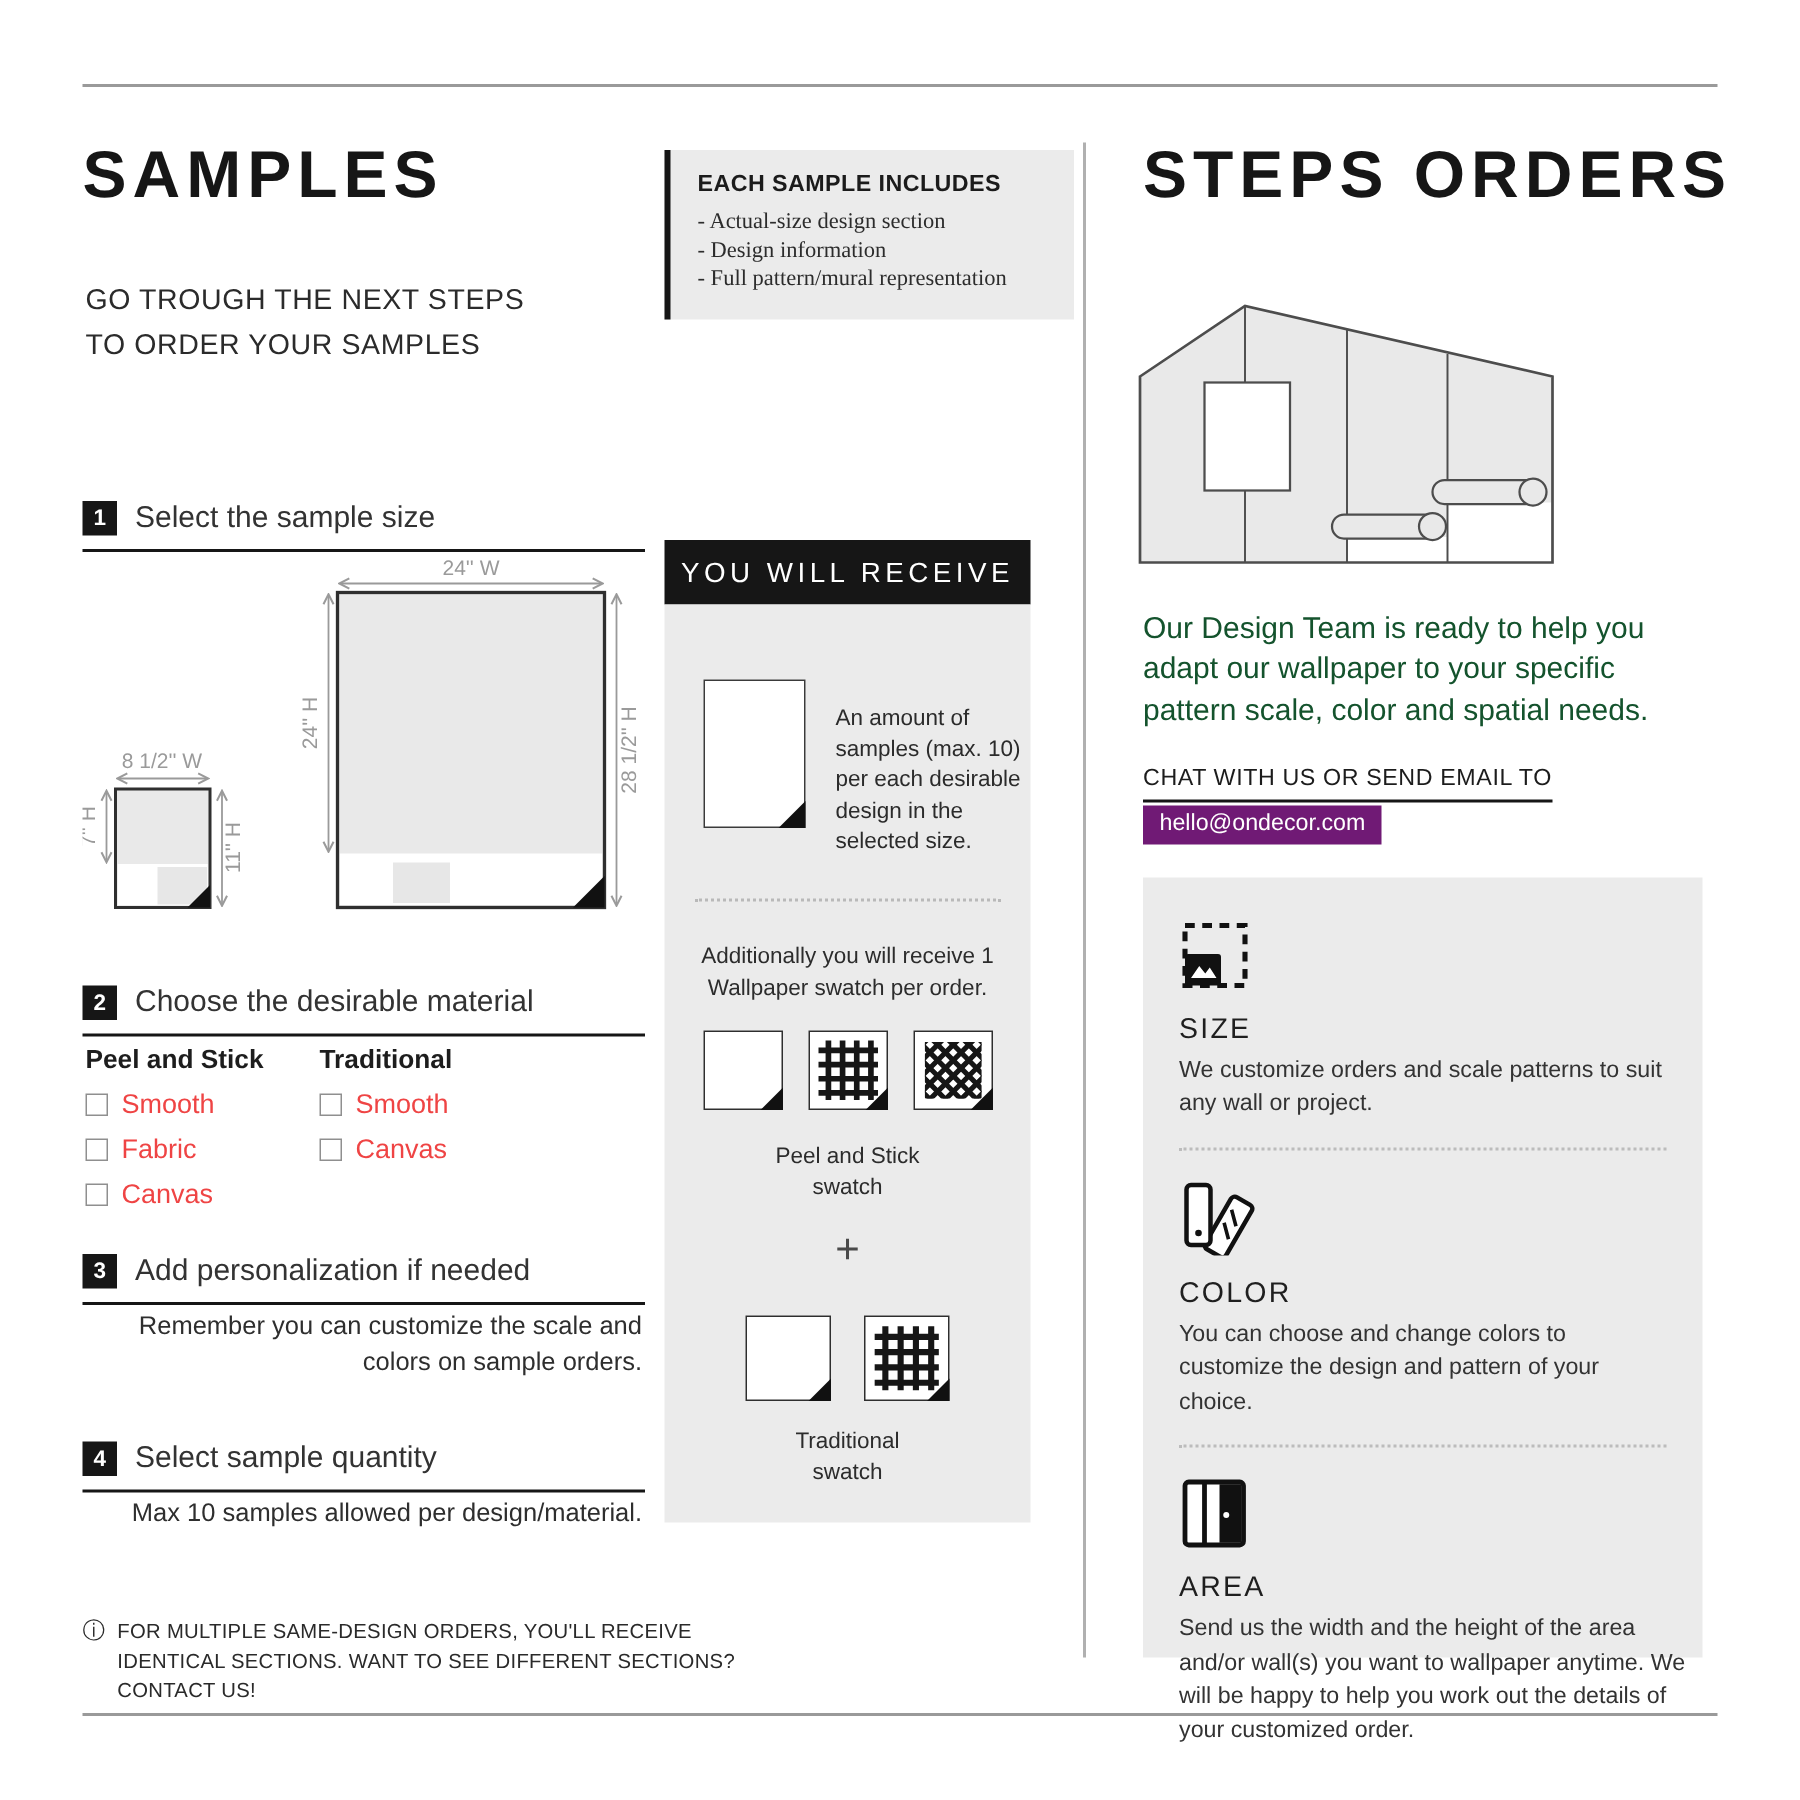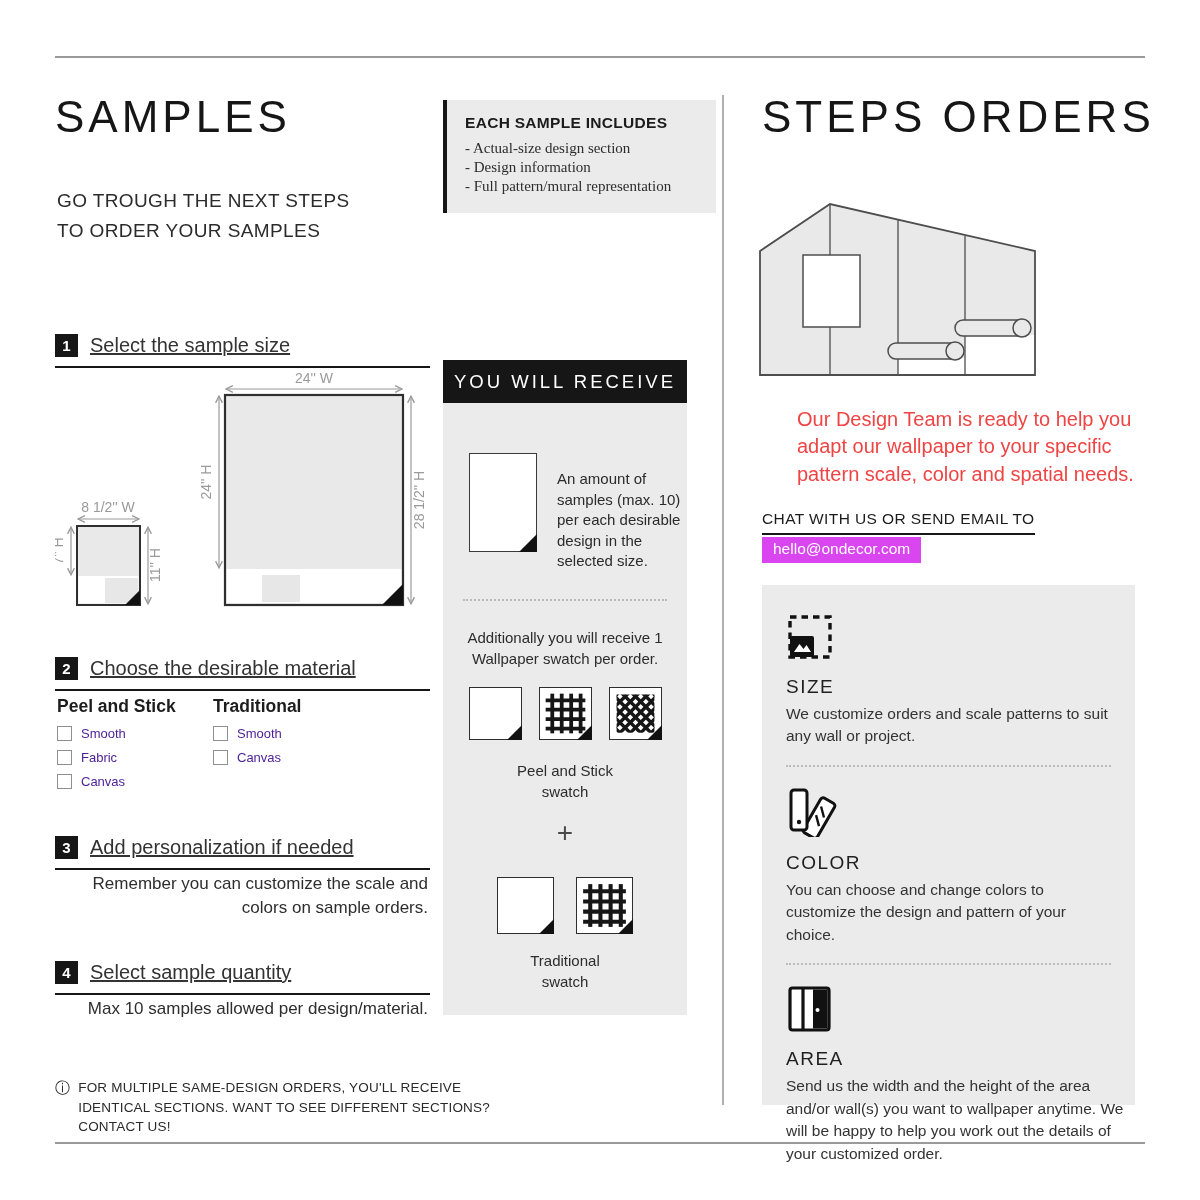--- a/index.html
+++ b/index.html
@@ -4,32 +4,32 @@
 <style>
   html,body{margin:0;padding:0;background:#fff;}
   .canvas{
     position:relative;width:1200px;height:1200px;background:#ffffff;overflow:hidden;
     font-family:"Liberation Sans","DejaVu Sans",sans-serif;color:#2f2f2f;
   }
   .abs{position:absolute;}
   .pre{white-space:pre-line;}
   .rule{position:absolute;left:55px;width:1090px;height:2px;background:#9a9a9a;}
   .vdiv{position:absolute;left:722px;top:95px;width:2px;height:1010px;background:#b0b0b0;}
-  h1{margin:0;font-size:44px;font-weight:400;letter-spacing:4px;color:#161616;}
+  h1{margin:0;font-size:44px;font-weight:700;letter-spacing:4px;color:#161616;}
   .intro{font-size:19px;line-height:1.6;letter-spacing:.4px;color:#2b2b2b;}
   
   .step{position:absolute;left:55px;width:375px;display:flex;align-items:center;gap:12px;
         border-bottom:2px solid #161616;padding-bottom:9px;}
   .step-num{width:23px;height:23px;background:#161616;color:#fff;font-weight:bold;font-size:15px;
         display:flex;align-items:center;justify-content:center;flex:0 0 23px;}
-  .step-label{font-size:20px;color:#333;text-decoration:underline;}
+  .step-label{font-size:20px;color:#333;}
   .note{position:absolute;left:56px;width:372px;font-size:17px;line-height:1.4;color:#2e2e2e;text-align:right;}
   
   .mat-title{font-weight:bold;font-size:17.5px;color:#1d1d1d;margin-bottom:4px;}
-  .opt{display:flex;align-items:center;gap:9px;font-size:13px;color:#4c1d95;margin-top:9px;cursor:default;}
+  .opt{display:flex;align-items:center;gap:9px;font-size:18px;color:#ef4444;margin-top:9px;cursor:default;}
   .cb{width:13px;height:13px;border:1.5px solid #8f8f8f;flex:0 0 13px;background:#fff;}
   
   .footnote{position:absolute;left:55px;top:1078px;width:480px;display:flex;gap:8px;
         font-size:13.5px;letter-spacing:.2px;line-height:1.45;color:#2a2a2a;}
   .footnote .ico{font-size:15px;line-height:1.3;}
   
   .includes{position:absolute;left:443px;top:100px;width:273px;background:#ebebeb;
         border-left:4px solid #161616;box-sizing:border-box;padding:14px 14px 16px 18px;}
   .includes .ttl{font-weight:bold;font-size:15.5px;letter-spacing:.3px;color:#1b1b1b;margin-bottom:7px;}
   .inc-item{font-size:15px;line-height:1.28;color:#2c2c2c;padding-left:9px;text-indent:-9px;font-family:Liberation Serif, serif;}
@@ -41,24 +41,24 @@
   .sheet{position:absolute;background:#fff;border:1.5px solid #3a3a3a;}
   .fold::after{content:"";position:absolute;right:-1px;bottom:-1px;width:0;height:0;
         border-bottom:15px solid #111;border-left:15px solid transparent;}
   .fold-lg::after{border-bottom-width:18px;border-left-width:18px;}
   .dotted{border-top:2px dotted #b9b9b9;}
   .center-text{text-align:center;font-size:15px;line-height:1.4;color:#2c2c2c;}
   .swatch-row{position:absolute;left:0;width:244px;display:flex;justify-content:center;}
   .swatch{position:relative;background:#fff;border:1.5px solid #2e2e2e;}
   .plus{font-size:28px;color:#4a4a4a;}
   
-  .c-intro{font-size:20px;line-height:1.37;color:#ef4444;margin-left:35px;}
+  .c-intro{font-size:20px;line-height:1.37;color:#14532d;}
   .chat{display:inline-block;font-size:15.5px;letter-spacing:.4px;color:#1c1c1c;
         border-bottom:2px solid #161616;padding-bottom:5px;}
-  .email{display:inline-block;background:#d946ef;color:#fff;font-size:15.5px;padding:3px 11px 5px;margin-top:2px;cursor:pointer;}
+  .email{display:inline-block;background:#701a75;color:#fff;font-size:15.5px;padding:3px 11px 5px;margin-top:2px;cursor:pointer;}
   .custom-box{position:absolute;left:762px;top:585px;width:373px;height:520px;background:#ebebeb;
         box-sizing:border-box;padding:28px 24px 0 24px;}
   .sec-title{font-size:19px;letter-spacing:1.5px;color:#1f1f1f;margin-top:15px;}
   .sec-body{font-size:15.5px;line-height:1.45;color:#333;margin-top:5px;width:330px;}
   .sec-div{border-top:2px dotted #bcbcbc;margin:17px 0 20px 0;}
   svg{display:block;font-family:inherit;}
   svg text{font-size:14px;fill:#9a9a9a;}
 </style>
 </head>
 <body>

